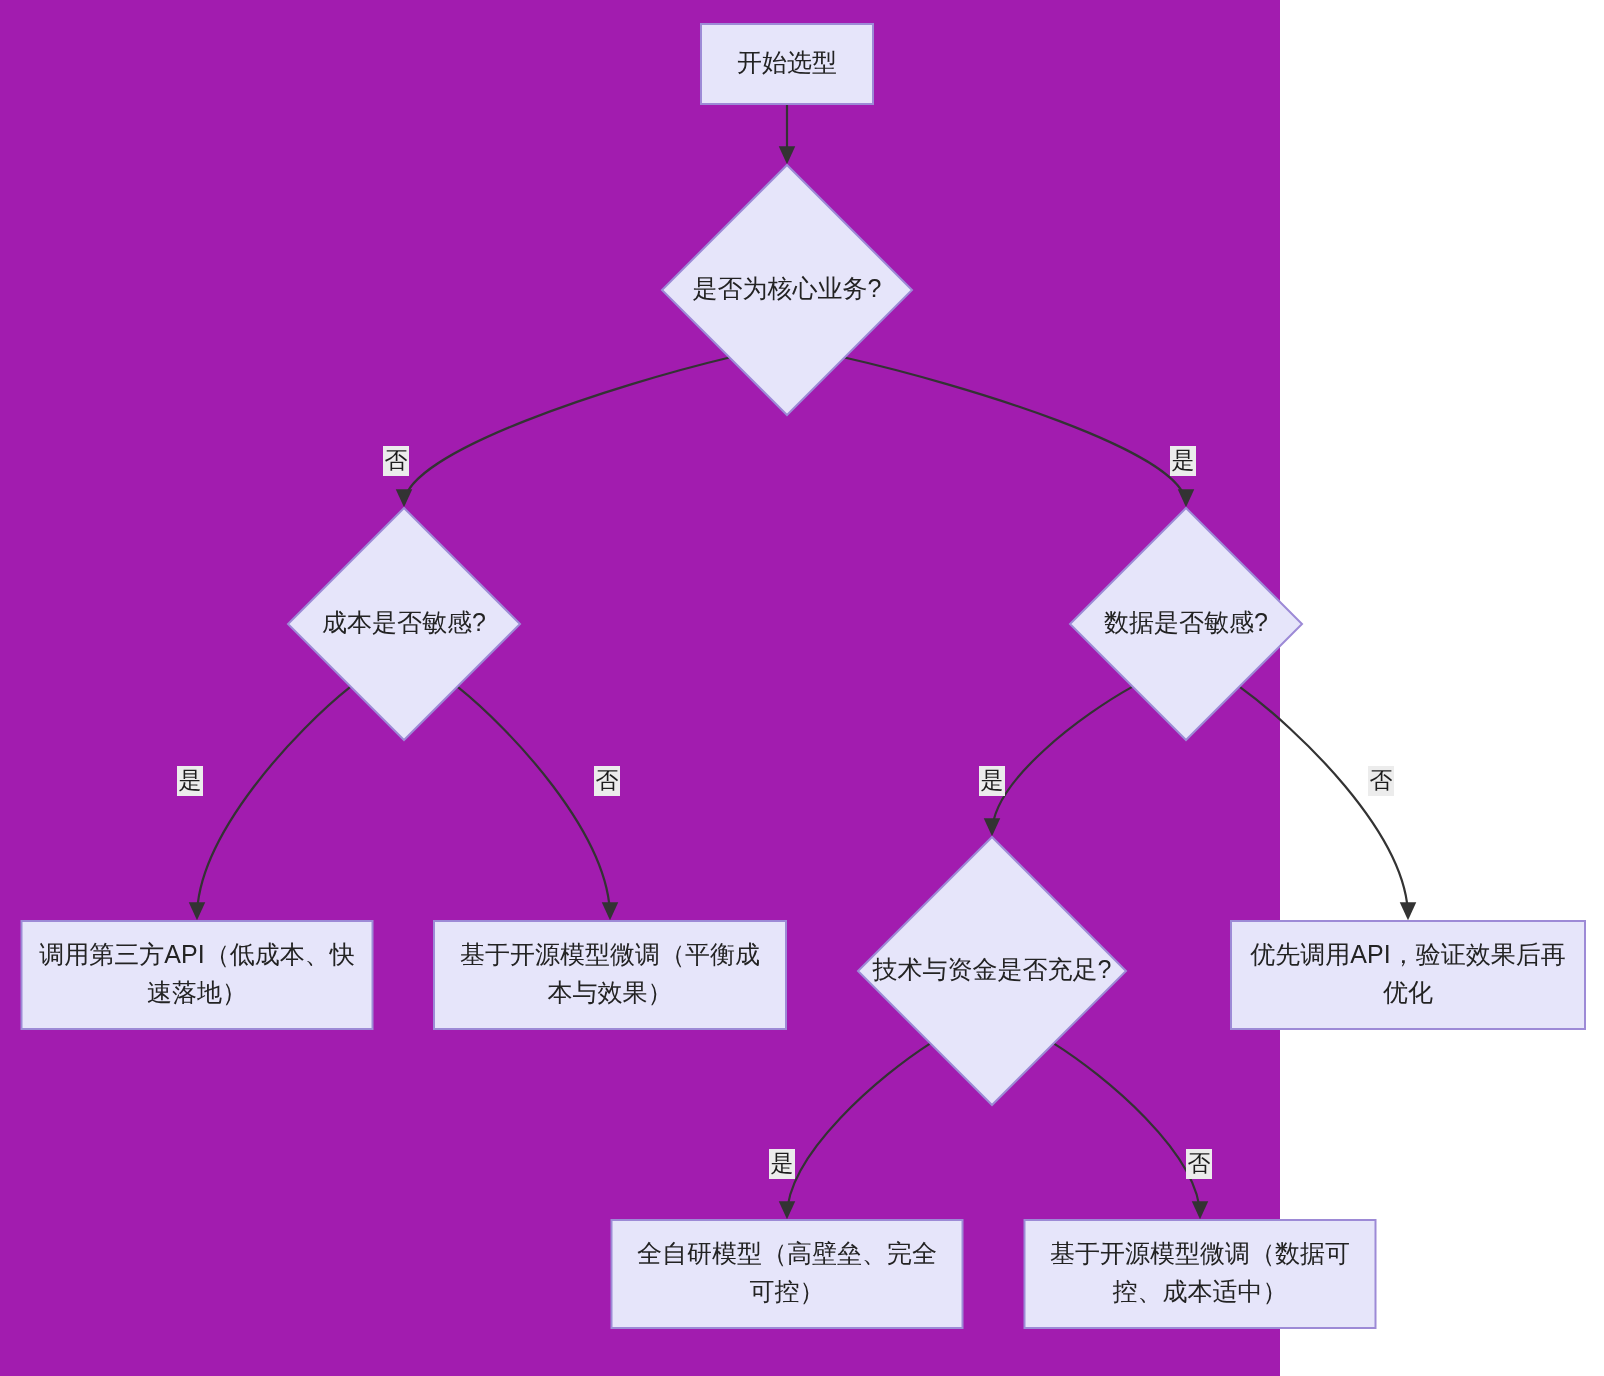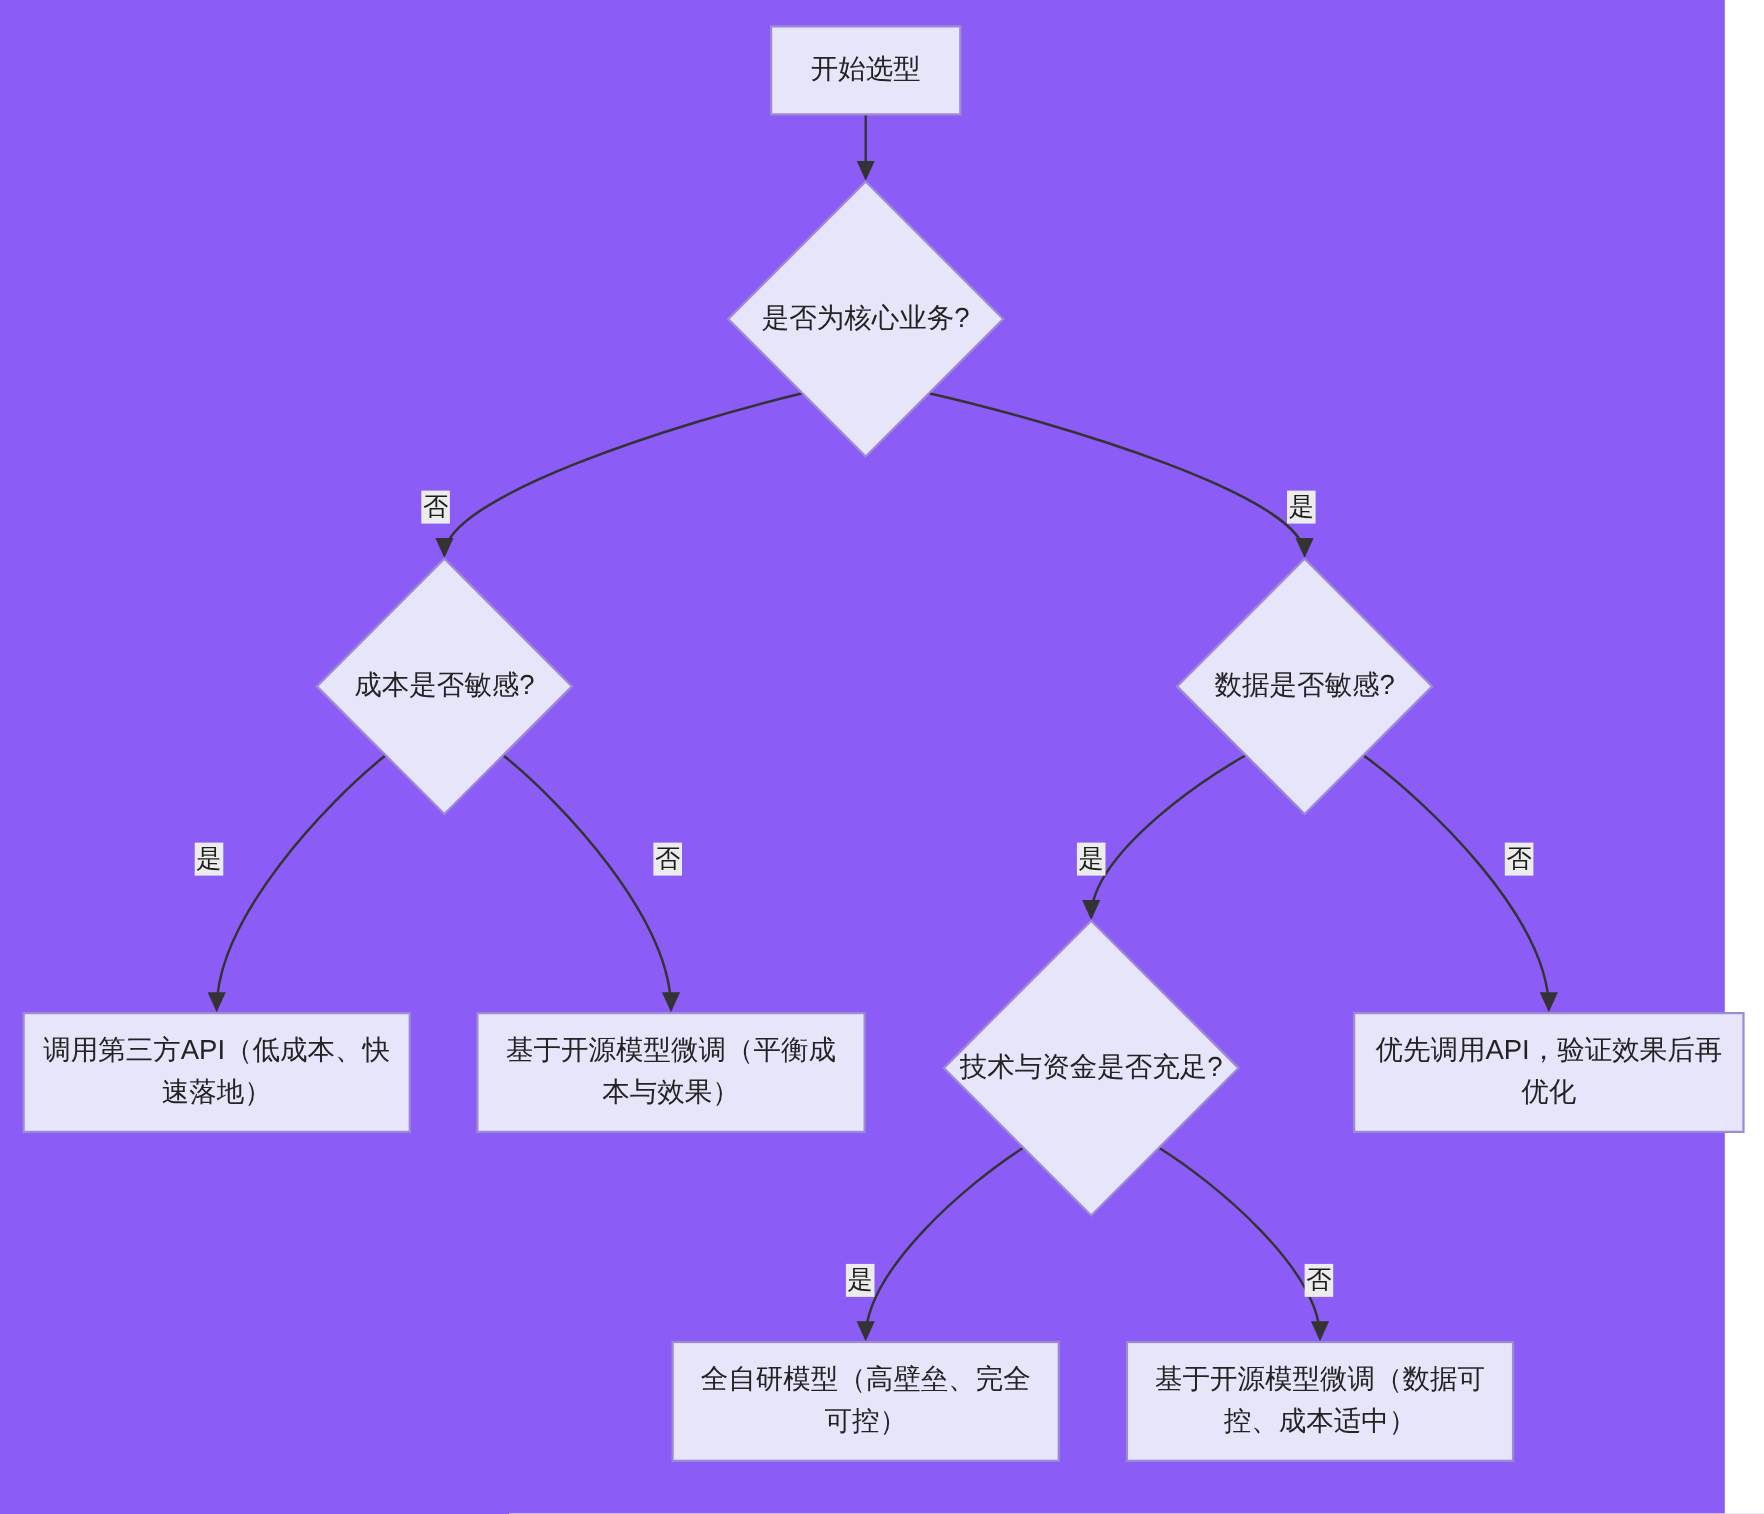--- a/index.html
+++ b/index.html
@@ -8,23 +8,23 @@
     background: #ffffff;
   }
   body {
     width: 1604px;
     height: 1376px;
     font-family: "Liberation Sans", "DejaVu Sans", sans-serif;
     overflow: hidden;
   }
   #flowchart-root {
     position: relative;
-    width: 1568px;
+    width: 1280px;
     height: 1376px;
-    background: #8b5cf6;
+    background: #a21caf;
   }
   svg#diagram {
     display: block;
     width: 1604px;
     height: 1376px;
   }
   .node-shape {
     fill: #e6e5fa;
     stroke: #9d8ad6;
     stroke-width: 2;

